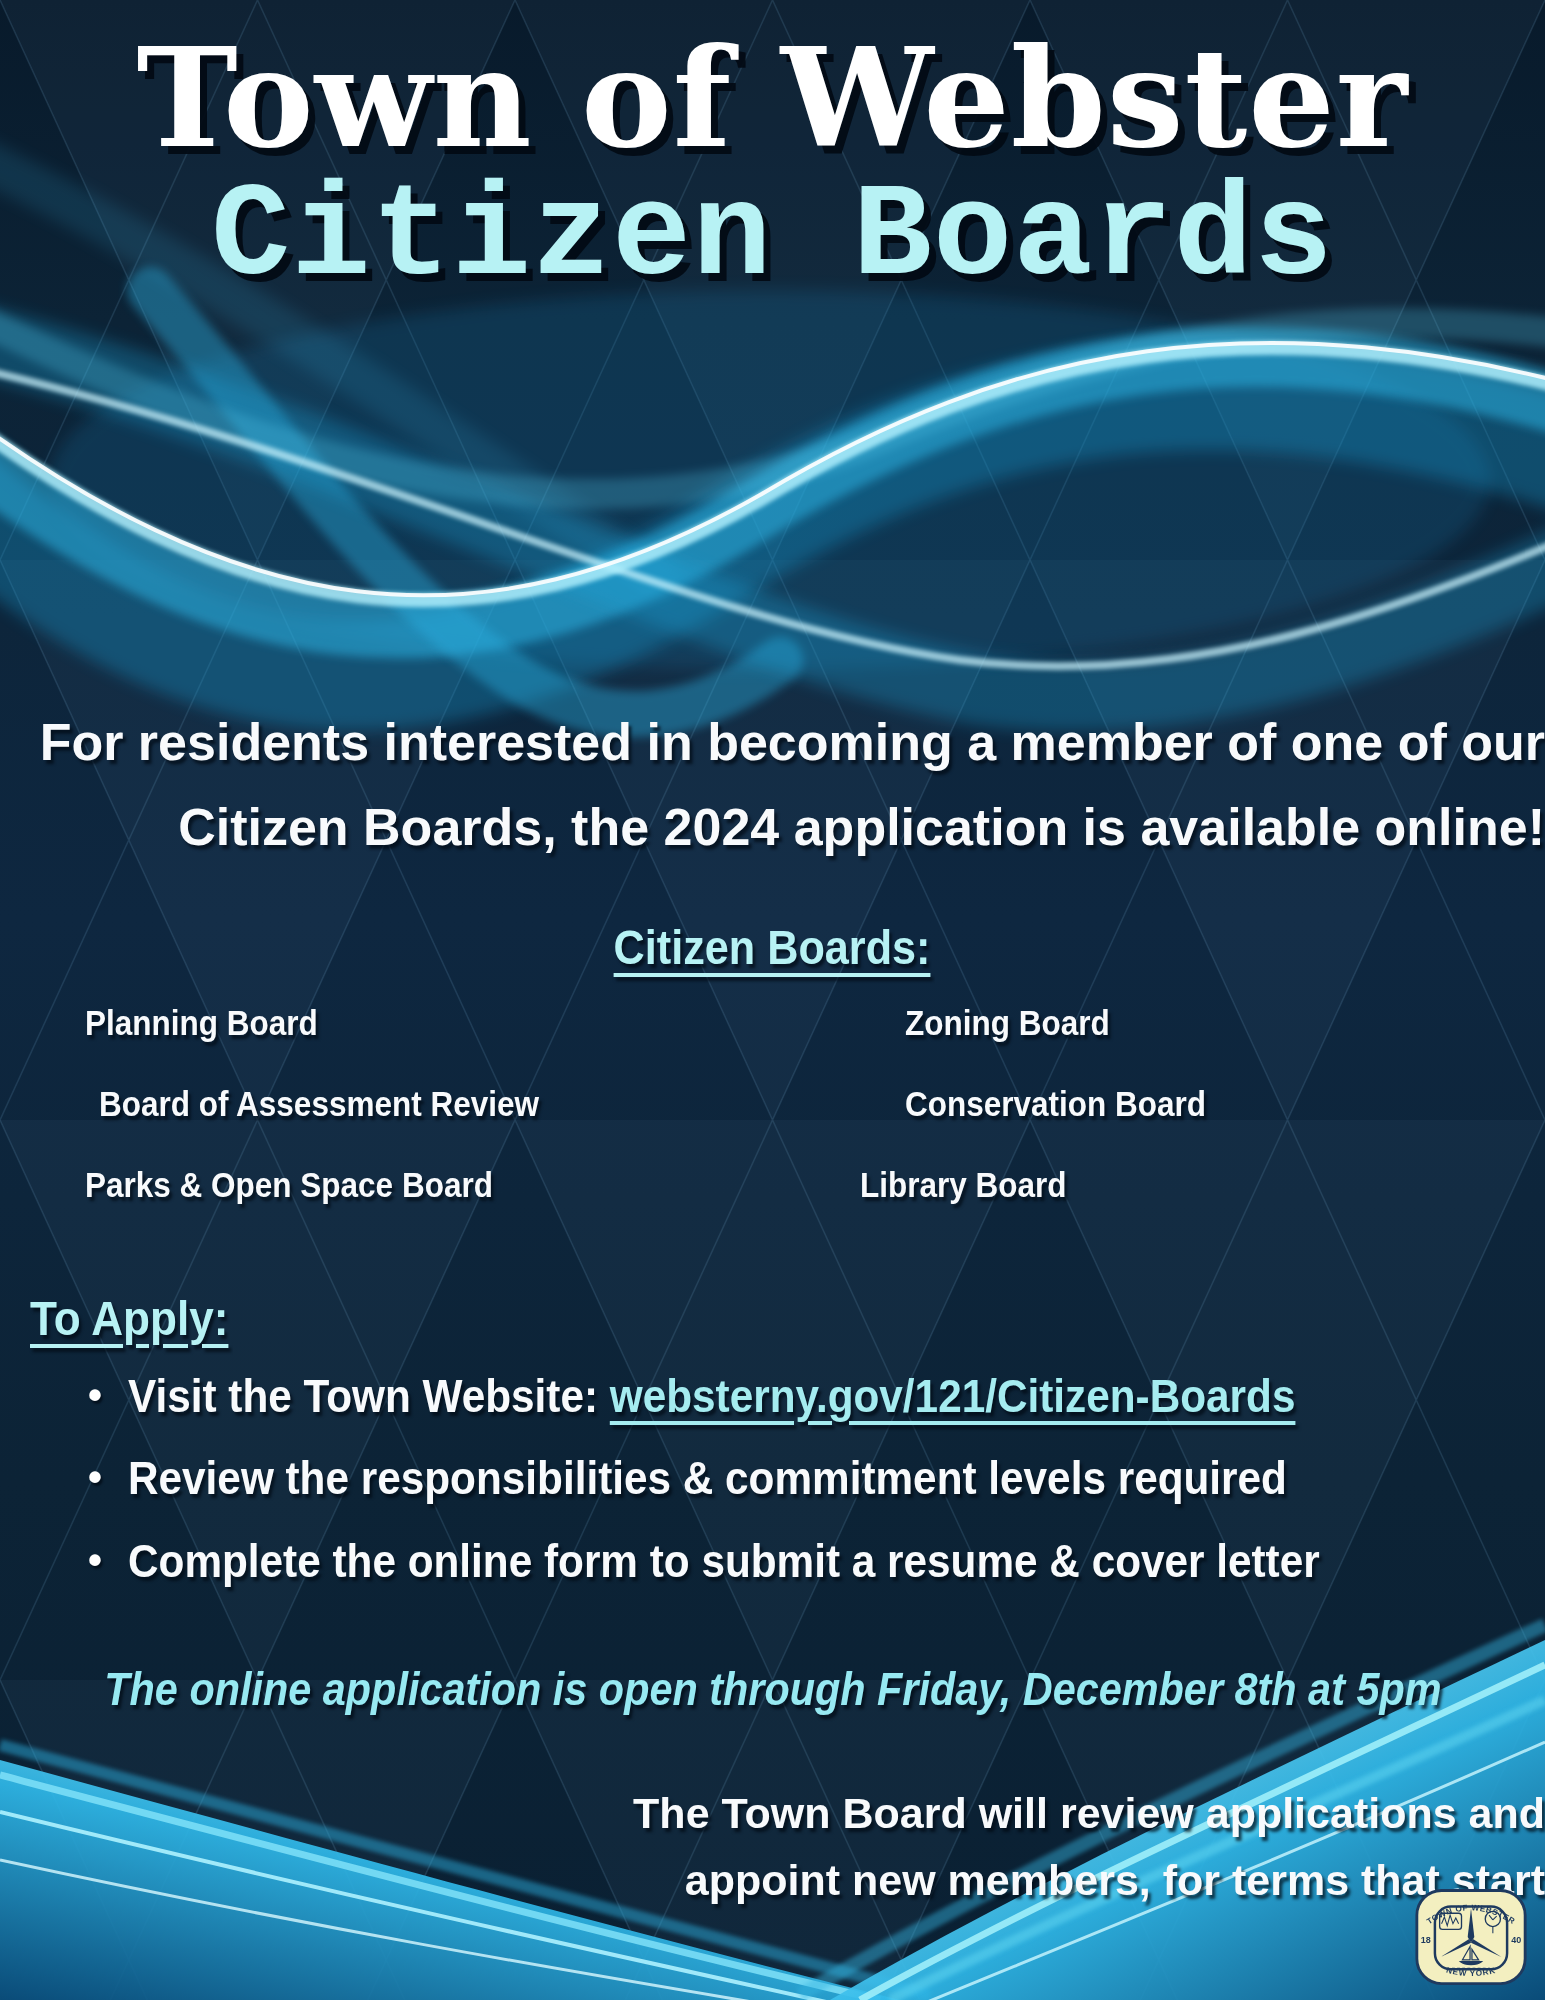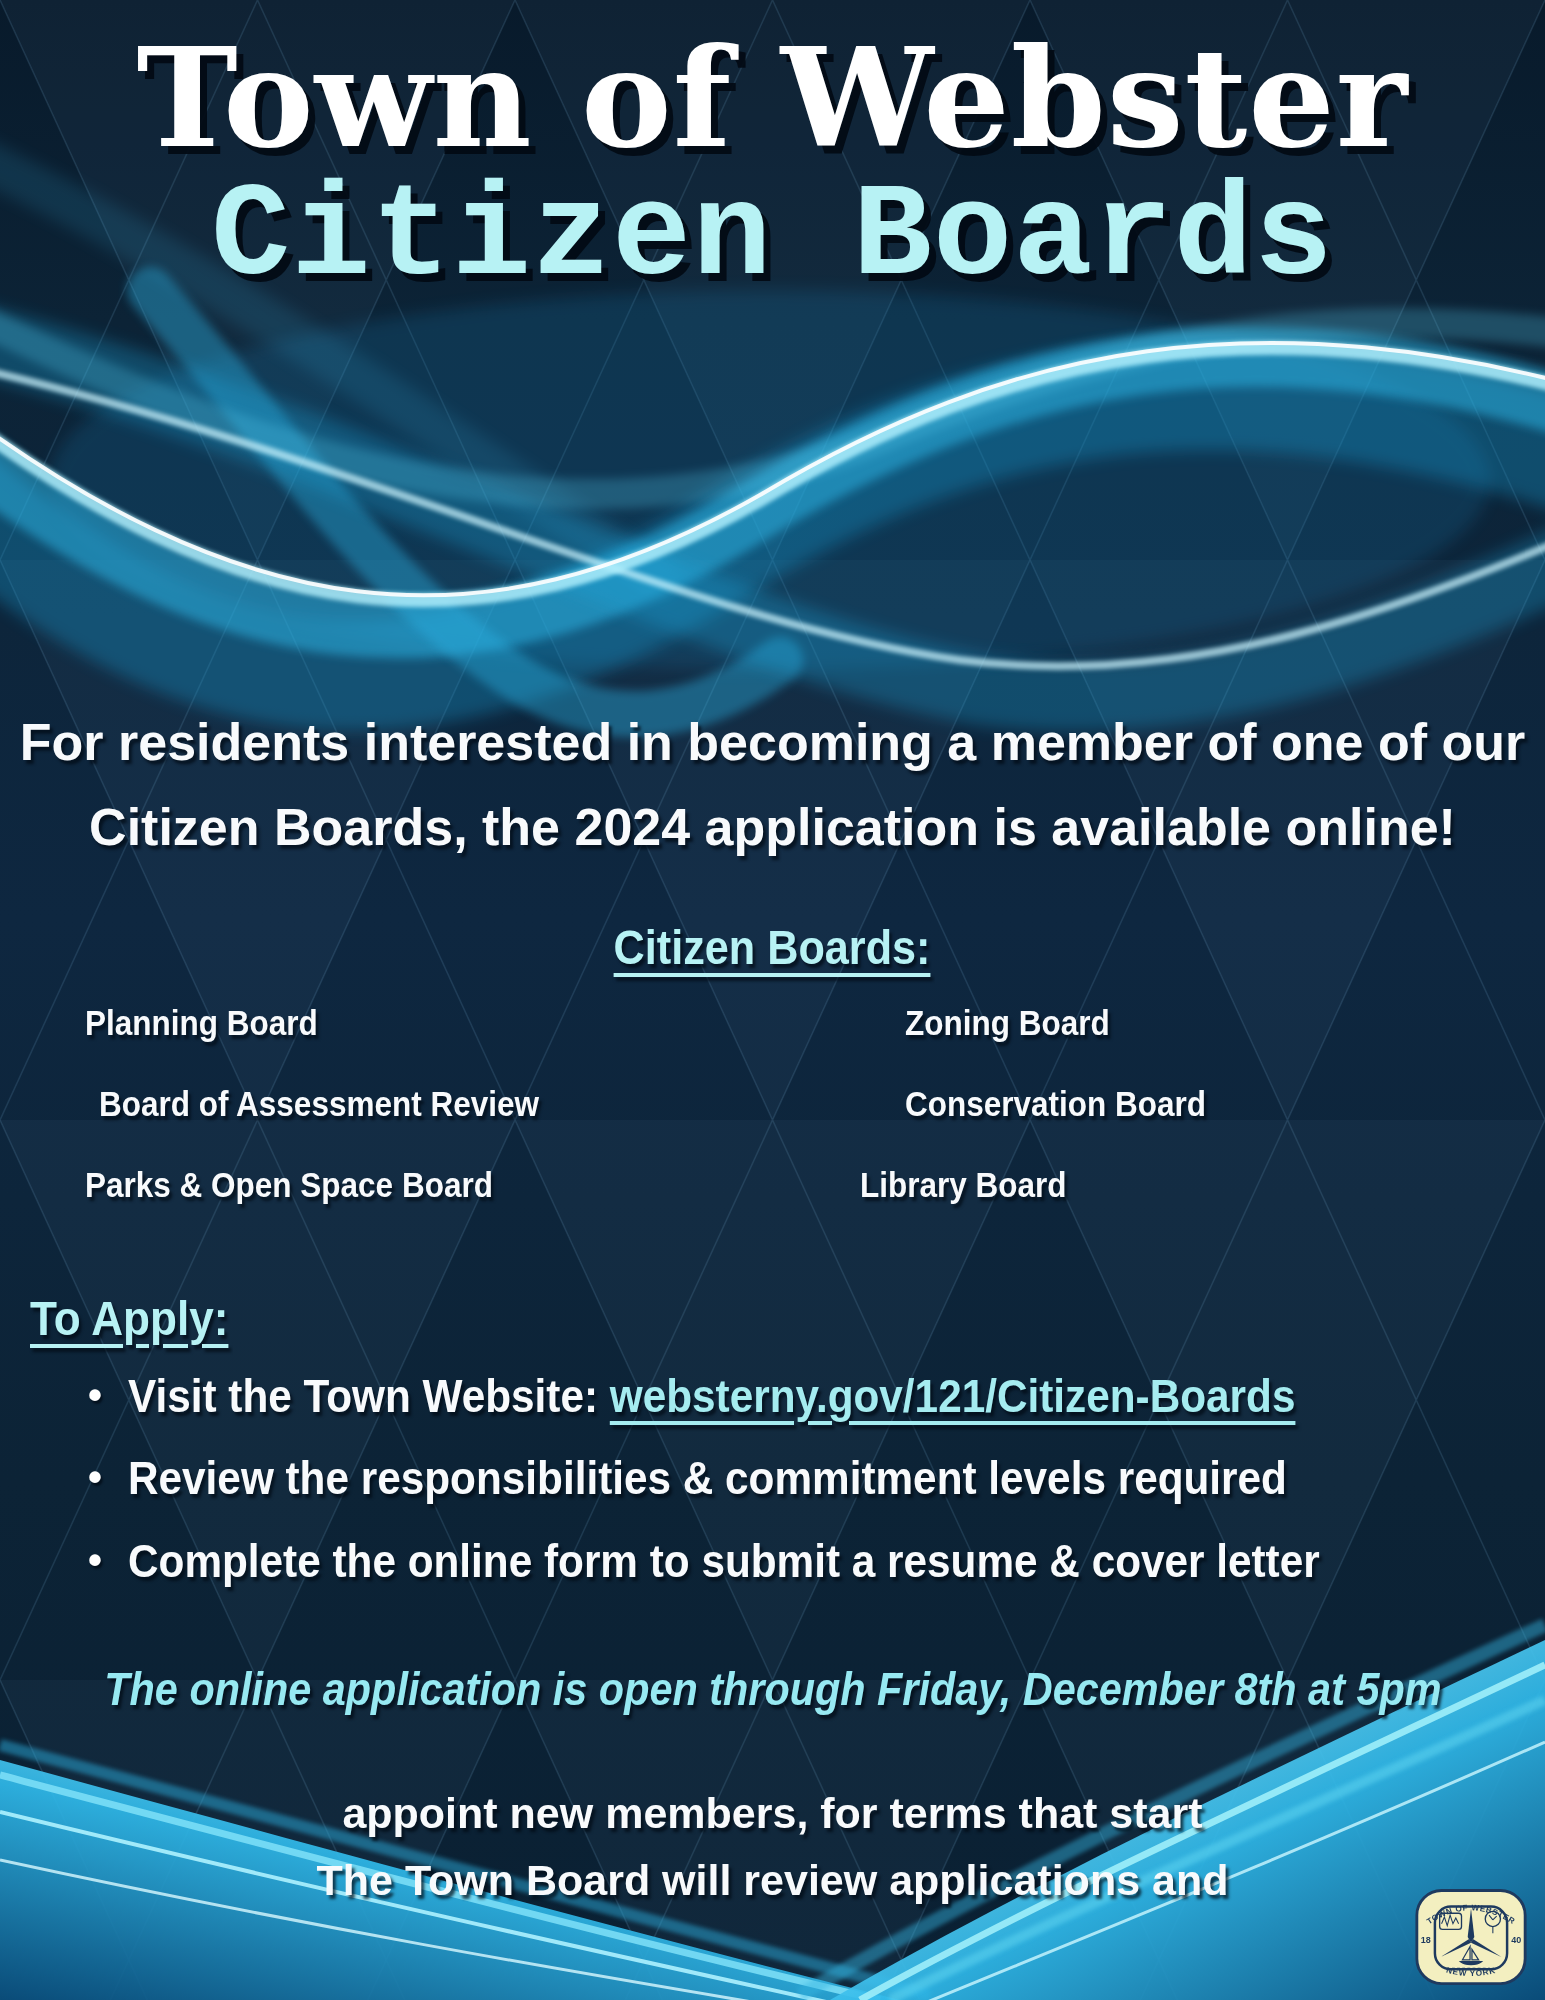--- a/index.html
+++ b/index.html
@@ -19,21 +19,21 @@
   .title{
     font-family:"DejaVu Serif",serif;font-weight:700;color:#ffffff;
     font-size:136px;line-height:1;letter-spacing:1px;
     text-shadow:7px 8px 0 rgba(2,10,20,.92);
   }
   .subtitle{
     font-family:Liberation Mono, monospace;font-weight:700;color:#b7f2f4;
     font-size:132px;line-height:1;letter-spacing:1px;
     text-shadow:7px 8px 0 rgba(2,10,20,.92);
   }
-  .body-bold{font-weight:700;color:#f8fafc;text-shadow:3px 4px 3px rgba(2,10,20,.7);}
+  .body-bold{font-weight:700;color:#f8fafc;text-shadow:3px 4px 3px rgba(2,10,20,.7);text-align:right;}
   .intro{font-size:52px;line-height:85px;}
   .cyanhead{
     font-weight:700;color:#b7f2f4;font-size:48px;
     text-shadow:3px 4px 3px rgba(2,10,20,.7);
     text-decoration:underline;text-decoration-thickness:4px;text-underline-offset:9px;
   }
   .board-item{font-size:35px;}
   .bullet-row{display:flex;align-items:baseline;font-size:47px;}
   .dot{color:#ffffff;font-size:40px;margin-right:26px;transform:translateY(-3px);text-shadow:2px 3px 2px rgba(2,10,20,.7);}
   .link{
@@ -146,22 +146,22 @@
 <div class="txt bullet-row body-bold" style="top:1533px;left:88px">
   <span class="dot">•</span>
   <span class="condL">Complete the online form to submit a resume &amp; cover letter</span>
 </div>
 
 <div class="txt center" style="top:1662px">
   <span class="cond deadline">The online application is open through Friday, December 8th at 5pm</span>
 </div>
 
 <div class="txt center body-bold" style="top:1780px">
+  <div class="footer-line">The Town Board will review applications and</div>
   <div class="footer-line">appoint new members, for terms that start</div>
-  <div class="footer-line">The Town Board will review applications and</div>
 </div>
 
 <div class="seal-wrap">
   <svg viewBox="0 0 120 104" width="114" height="102">
     <defs>
       <path id="sealTopArc" d="M 14,40 Q 60,8 106,40" fill="none"></path>
       <path id="sealBotArc" d="M 18,84 Q 60,102 102,84" fill="none"></path>
     </defs>
     <rect x="3" y="3" width="114" height="98" rx="26" fill="#f3efc0" stroke="#1e3a5f" stroke-width="3"></rect>
     <rect x="22" y="20" width="76" height="66" rx="17" fill="none" stroke="#1e3a5f" stroke-width="2.6"></rect>

